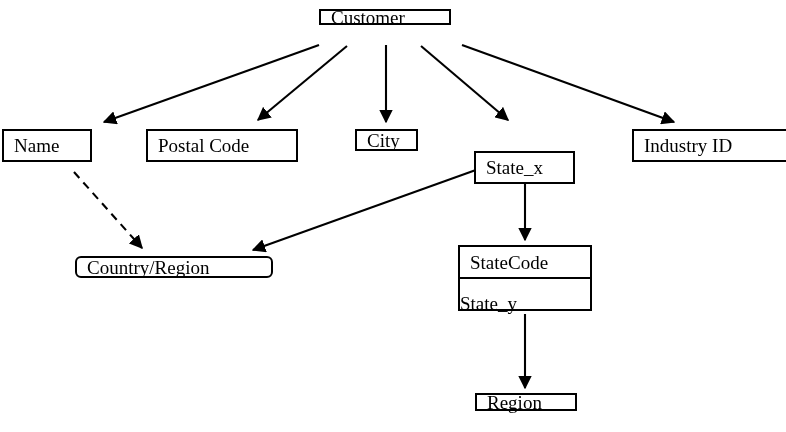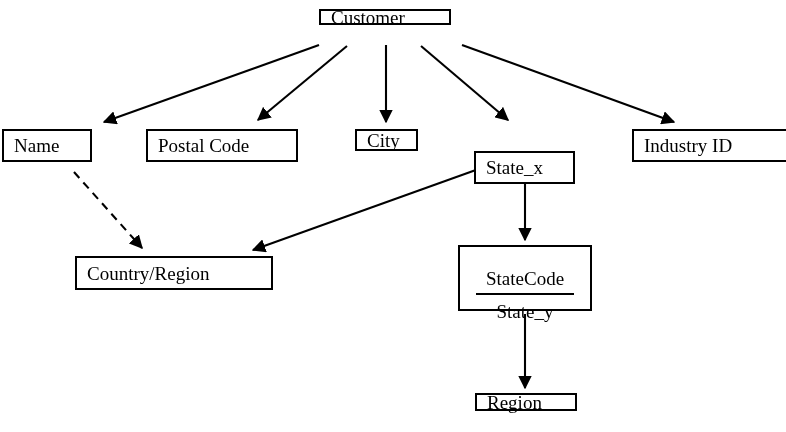--- a/index.html
+++ b/index.html
@@ -31,38 +31,38 @@
     display: flex;
     align-items: center;
     color: #000000;
     font-size: 19px;
     line-height: 1;
     white-space: nowrap;
   }
   .node.left   { justify-content: flex-start; padding-left: 10px; }
   .node.table {
     display: block;
-    padding: 16px;
+    padding: 0;
   }
   .node.table .cell {
     box-sizing: border-box;
     height: 32px;
     display: flex;
     align-items: center;
     font-size: 19px;
     color: #000000;
     white-space: nowrap;
   }
   .node.table .cell.head {
     justify-content: flex-start;
     padding-left: 10px;
     border-bottom: 2px solid #000000;
   }
   .node.table .cell.body {
-    justify-content: center;
+    margin-top: 8px;
   }
 </style>
 </head>
 <body>
 
 <div id="canvas">
 
   <svg id="edges" viewBox="0 0 786 432" width="786" height="432" xmlns="http://www.w3.org/2000/svg">
     <defs>
       <marker id="arrowhead" viewBox="0 0 10 10" refX="9" refY="5" markerWidth="6.5" markerHeight="6.5" orient="auto-start-reverse">
@@ -124,21 +124,21 @@
   </div>
 
   <div class="node left" style="left:474px; top:129px; width:101px; height:33px;margin-top:22px;">
     <span>State_x</span>
   </div>
 
   <div class="node left" style="left:632px; top:129px; width:168px; height:33px;">
     <span>Industry ID</span>
   </div>
 
-  <div class="node left" style="left:75px; top:256px; width:198px; height:34px;">
+  <div class="node left" style="left:75px; top:256px; width:198px; height:22px;border-radius:6px;">
     <span>Country/Region</span>
   </div>
 
   <div class="node table" style="left:458px; top:245px; width:134px; height:66px;">
     <div class="cell head">
       <span>StateCode</span>
     </div>
     <div class="cell body">
       <span>State_y</span>
     </div>

